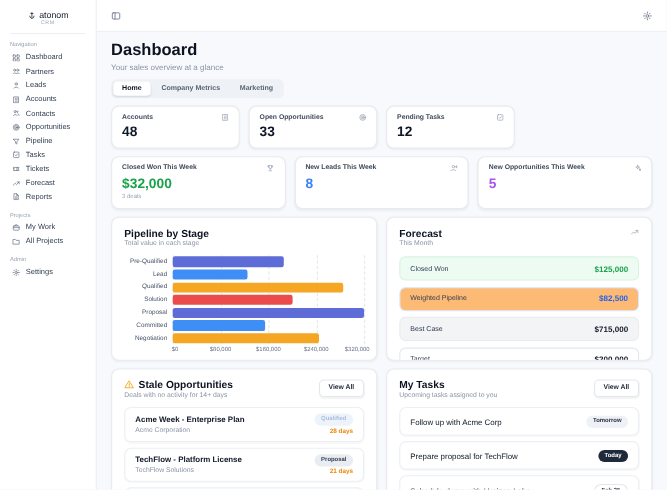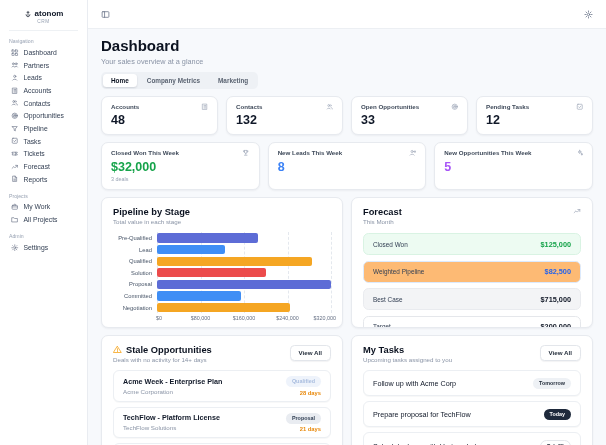--- a/index.html
+++ b/index.html
@@ -7,21 +7,21 @@
        font-family:"Liberation Sans",sans-serif;color:#101828}
   *{box-sizing:border-box}
   .icon{display:inline-block}
   .icon svg{width:100%;height:100%;display:block;fill:none;stroke:currentColor;
             stroke-width:2;stroke-linecap:round;stroke-linejoin:round}
 
   
   .sidebar{width:88px;min-width:88px;background:#fff;border-right:1px solid #e9ecf1;padding:7px 9px}
   .brand{display:flex;align-items:center;justify-content:center;gap:3px;padding-top:2px}
   .brand .icon{width:8px;height:8px;color:#101828}
-  .brand-name{font-size:8px;font-weight:700}
+  .brand-name{font-size:8px;font-weight:400}
   .brand-sub{text-align:center;font-size:4.8px;color:#98a2b3;margin-top:1px;letter-spacing:.5px;
              padding-bottom:6px;border-bottom:1px solid #eef1f4}
   .sec-label{font-size:5.2px;color:#98a2b3;margin:7px 0 2px}
   .nav-item{display:flex;align-items:center;gap:5px;padding:2.6px 2px;font-size:6.8px;color:#344054;
             border-radius:4px;cursor:pointer}
   .nav-item .icon{width:7.5px;height:7.5px;color:#667085;flex:none}
 
   
   .main{flex:1;display:flex;flex-direction:column;min-width:0}
   .topbar{height:29px;min-height:29px;background:#fff;border-bottom:1px solid #eceff3;
@@ -280,34 +280,20 @@
               <svg viewBox="0 0 24 24">
                 <rect x="5.5" y="3.5" width="13" height="17"></rect>
                 <path d="M9.5 8h1.5M13.5 8H15M9.5 12h1.5M13.5 12H15M9.5 16h1.5M13.5 16H15"></path>
               </svg>
             </span>
           </div>
           <div class="stat-value">48</div>
         </div>
         <div class="card stat">
           <div class="stat-top">
-            <span class="stat-label">Contacts</span>
-            <span class="icon ">
-              <svg viewBox="0 0 24 24">
-                <circle cx="9" cy="8" r="3.2"></circle>
-                <path d="M3.5 19c1.2-3.5 9.8-3.5 11 0"></path>
-                <path d="M15.5 5.2a3.2 3.2 0 0 1 0 5.8"></path>
-                <path d="M16.5 14.5c2.2.6 3.6 2 4 4.5"></path>
-              </svg>
-            </span>
-          </div>
-          <div class="stat-value">132</div>
-        </div>
-        <div class="card stat">
-          <div class="stat-top">
             <span class="stat-label">Open Opportunities</span>
             <span class="icon ">
               <svg viewBox="0 0 24 24">
                 <circle cx="12" cy="12" r="8.5"></circle>
                 <circle cx="12" cy="12" r="4.8"></circle>
                 <circle cx="12" cy="12" r="1.2"></circle>
               </svg>
             </span>
           </div>
           <div class="stat-value">33</div>

